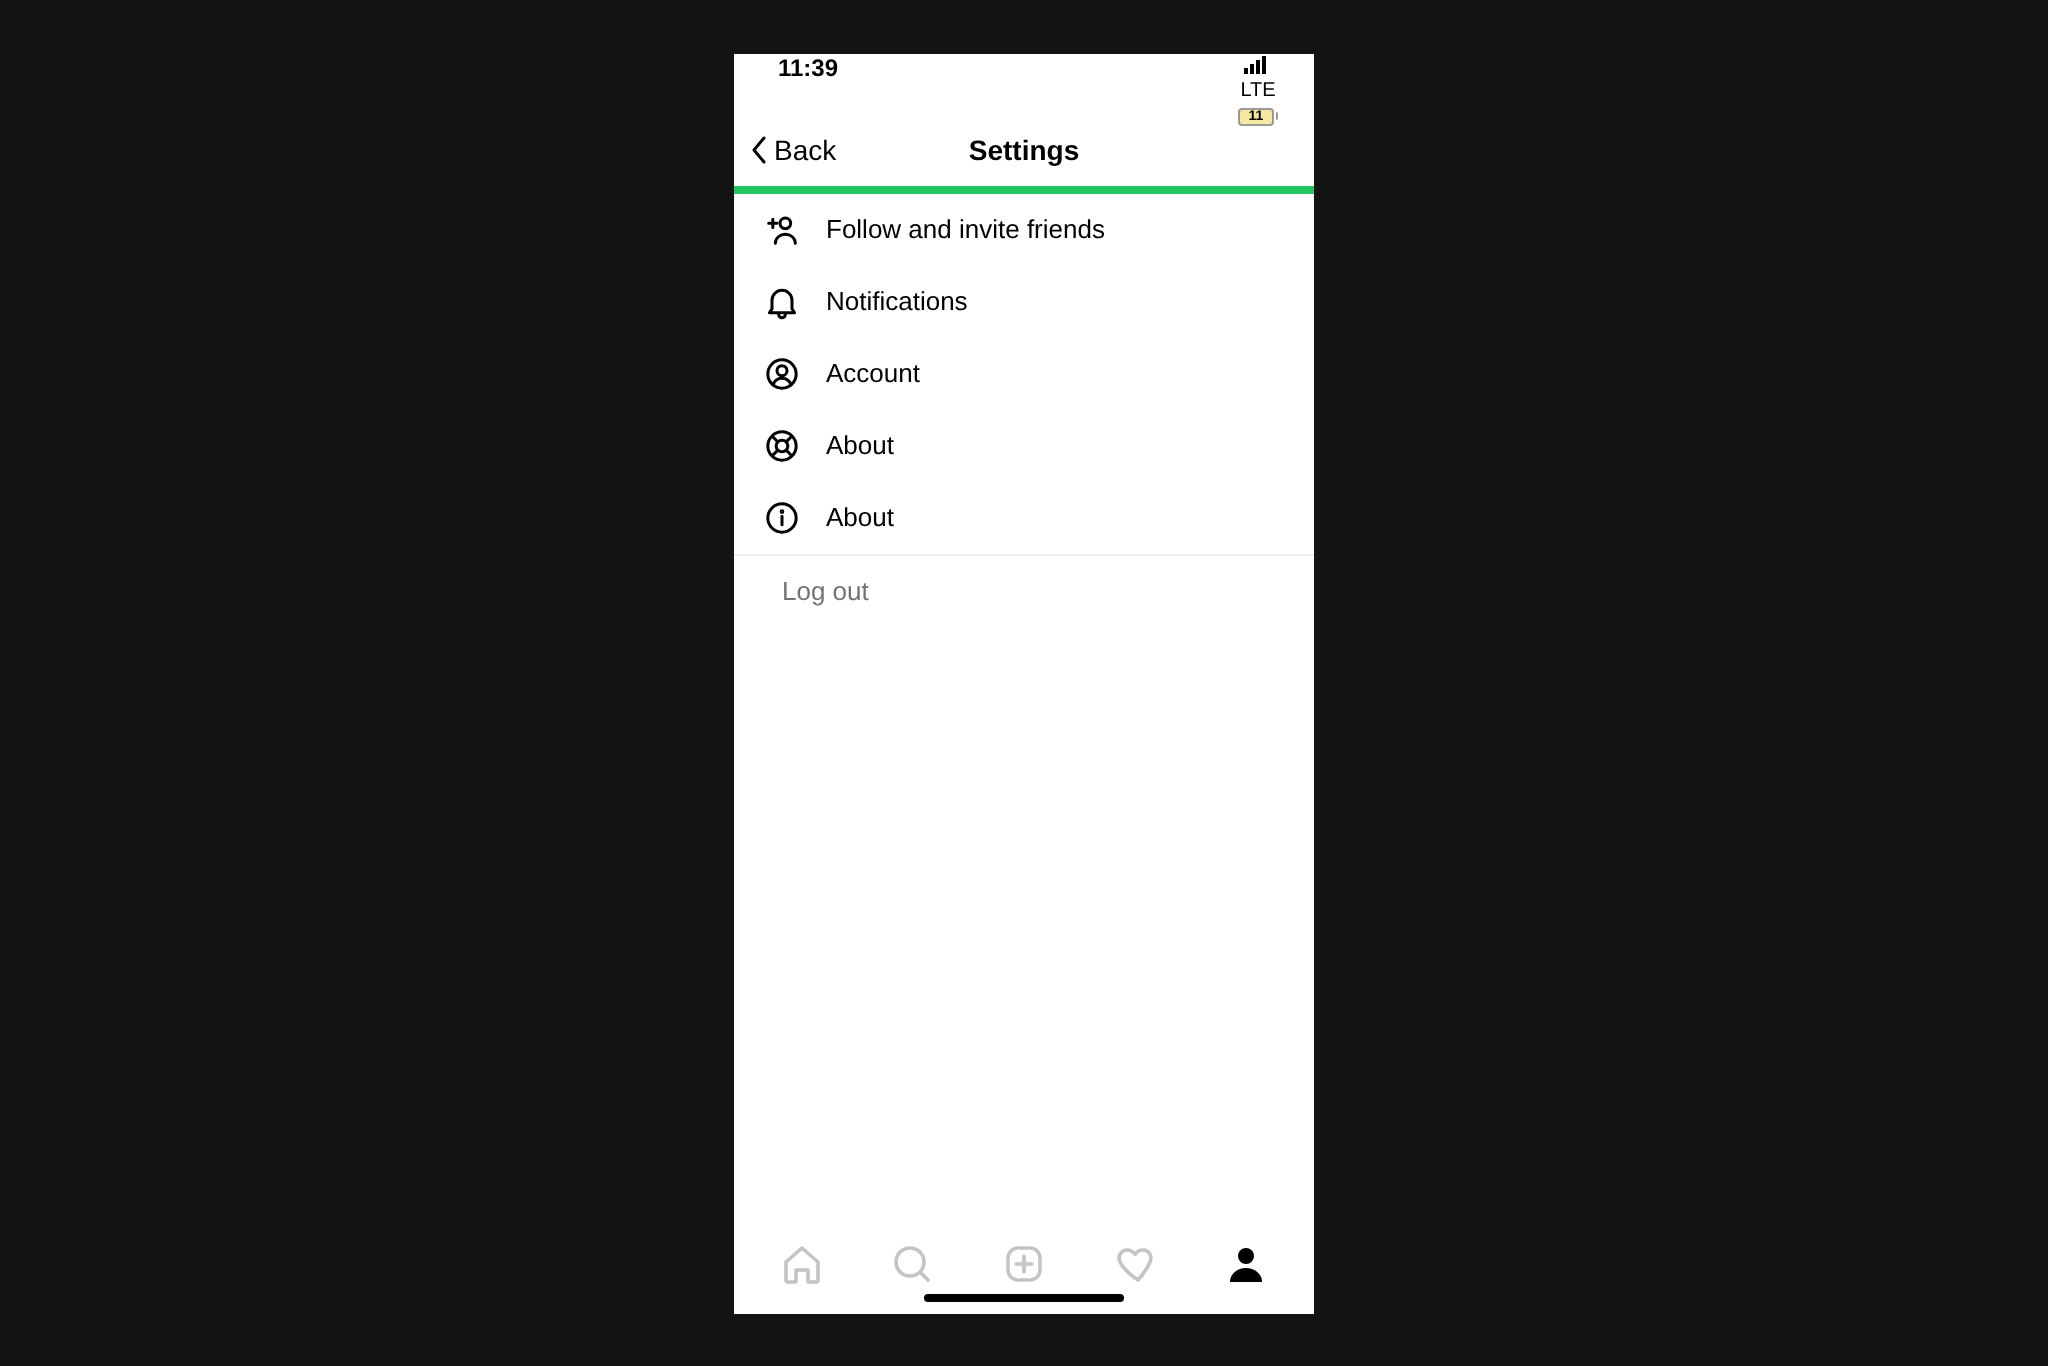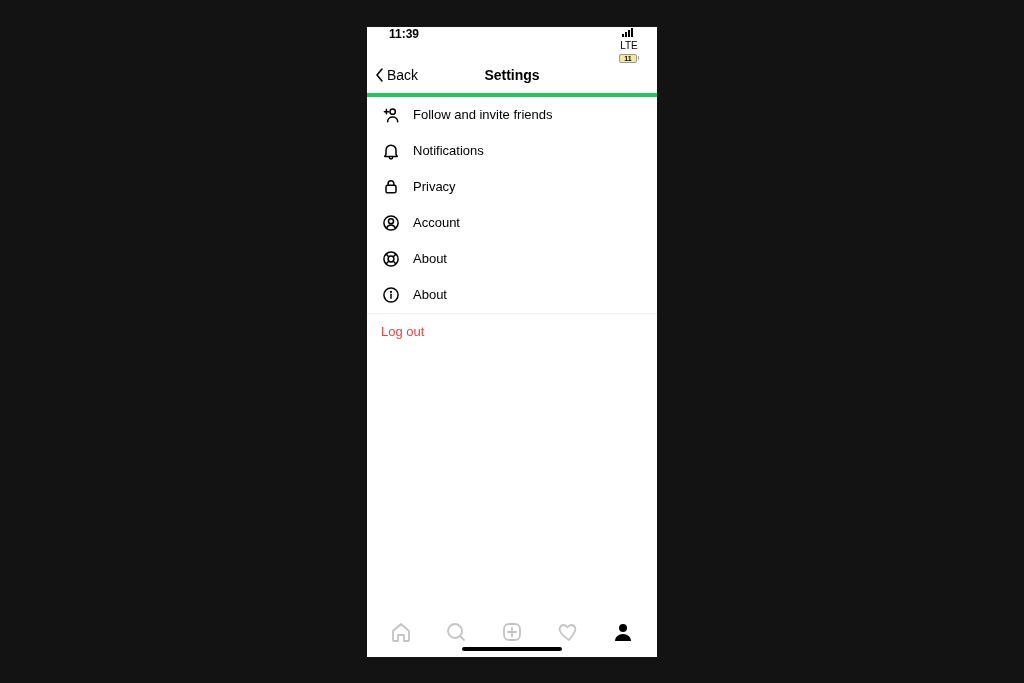--- a/index.html
+++ b/index.html
@@ -102,23 +102,23 @@
       width: 20px;
       height: 20px;
       display: flex;
       align-items: center;
       justify-content: center;
     }
     .divider {
       border-top: 1px solid #eee;
     }
     .logout {
-      padding: 10px 14px;
+      padding: 10px 24px;
       font-size: 13px;
-      color: #ef4444;
+      color: #737373;
       cursor: pointer;
     }
     .spacer { flex: 1; }
     .tab-bar {
       height: 50px;
       display: flex;
       align-items: center;
       justify-content: space-around;
       border-top: 0px solid #eee;
       padding: 0 6px;
@@ -199,31 +199,20 @@
         <svg width="20" height="20" viewBox="0 0 24 24">
             <g fill="none" stroke="#000" stroke-width="1.8" stroke-linecap="round" stroke-linejoin="round">
               <path d="M6 16V11a6 6 0 0 1 12 0v5l1.5 2.5H4.5L6 16z"></path>
               <path d="M10 19.5a2 2 0 0 0 4 0"></path>
             </g>
           </svg>
       </span>
       <span>Notifications</span>
     </div>
 
-    <div class="menu-item">
-      <span class="icon-slot">
-        <svg width="20" height="20" viewBox="0 0 24 24">
-            <g fill="none" stroke="#000" stroke-width="1.8" stroke-linecap="round">
-              <rect x="6" y="10" width="12" height="9" rx="2"></rect>
-              <path d="M8.5 10V8a3.5 3.5 0 0 1 7 0v2"></path>
-            </g>
-          </svg>
-      </span>
-      <span>Privacy</span>
-    </div>
 
     <div class="menu-item">
       <span class="icon-slot">
         <svg width="20" height="20" viewBox="0 0 24 24">
             <g fill="none" stroke="#000" stroke-width="1.8">
               <circle cx="12" cy="12" r="8.5"></circle>
               <circle cx="12" cy="10" r="3"></circle>
               <path d="M6.5 18.5c1-2.6 3.2-4 5.5-4s4.5 1.4 5.5 4" stroke-linecap="round"></path>
             </g>
           </svg>

